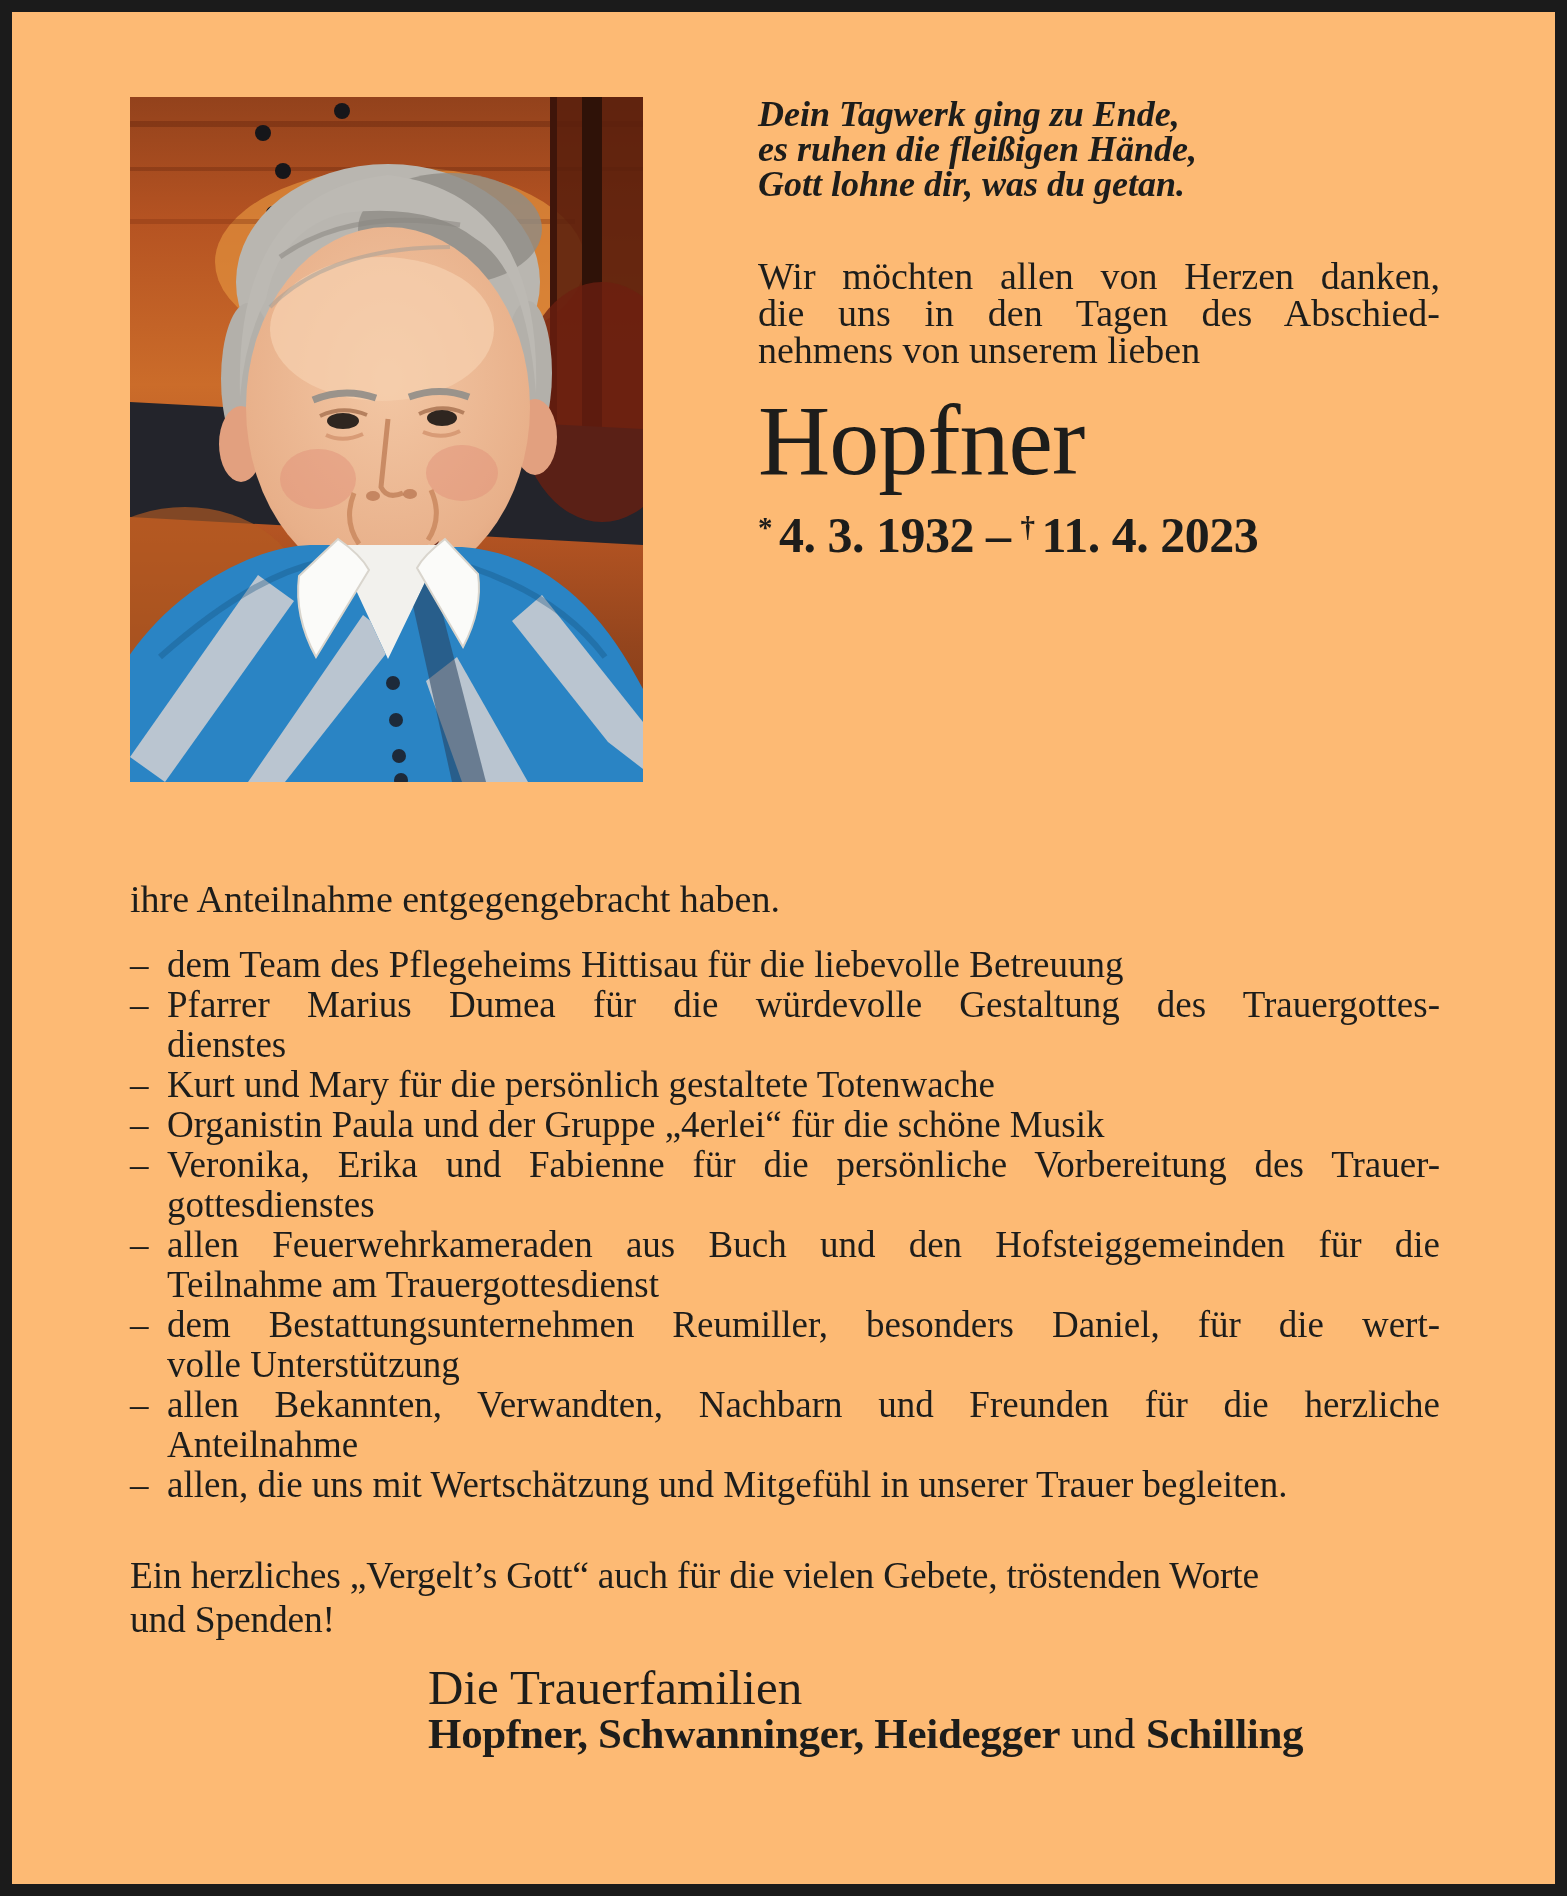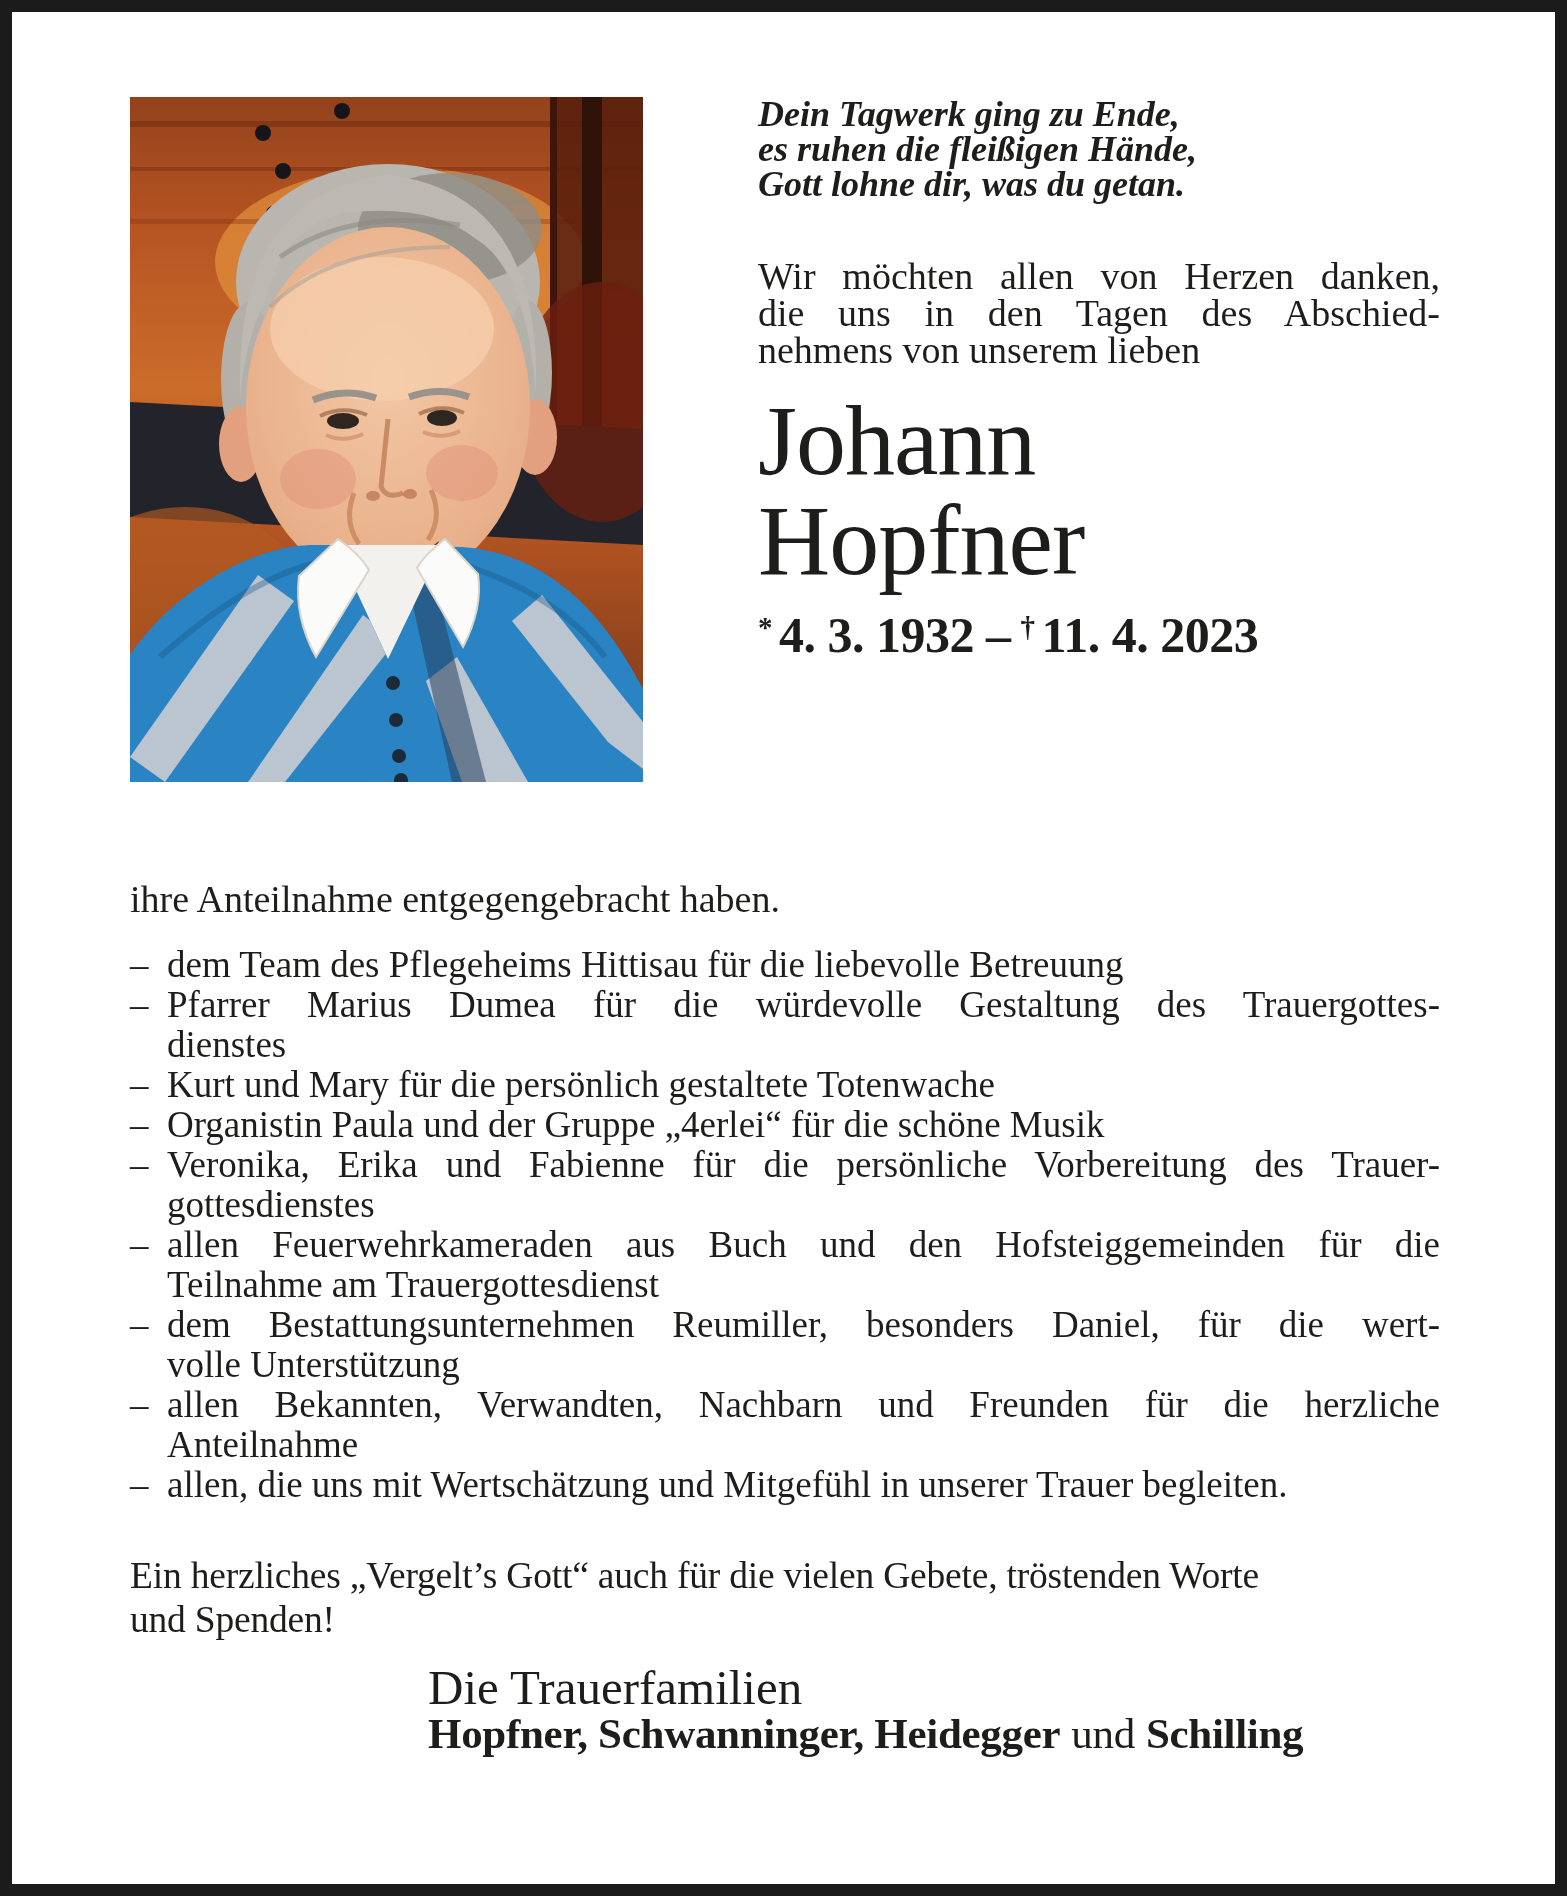--- a/index.html
+++ b/index.html
@@ -1,20 +1,20 @@
 <!DOCTYPE html>
 <html><head>
 <meta charset="utf-8">
 <style>
   html,body{margin:0;padding:0;background:#3a3a3a;}
   .page{
     position:relative;
     width:1567px;height:1896px;
     box-sizing:border-box;
-    background:#ffffff;
+    background:#fdba74;
     border:12px solid #1b1b1b;
     padding:93px 115px 0 118px;
     font-family:"Liberation Serif","DejaVu Serif",serif;
     color:#1d1d1b;
     overflow:hidden;
   }
   .top-section{position:relative;height:690px;}
   .photo-frame{position:absolute;left:0;top:0;width:513px;height:685px;overflow:hidden;}
   .photo-frame svg{display:block;}
   .right-col{margin-left:628px;width:682px;}
@@ -149,21 +149,20 @@
         <div class="pline">Gott lohne dir, was du getan.</div>
       </div>
 
       <div class="intro">
         <div class="jl">Wir möchten allen von Herzen danken,</div>
         <div class="jl">die uns in den Tagen des Abschied-</div>
         <div>nehmens von unserem lieben</div>
       </div>
 
       <div class="name">
-        <div>Johann</div>
         <div>Hopfner</div>
       </div>
 
       <div class="dates"><span class="sym">*</span><span>4. 3. 1932</span><span class="sep">–</span><span class="sym">†</span><span>11. 4. 2023</span></div>
     </div>
   </div>
 
   <div class="continuation">ihre Anteilnahme entgegengebracht haben.</div>
 
 

